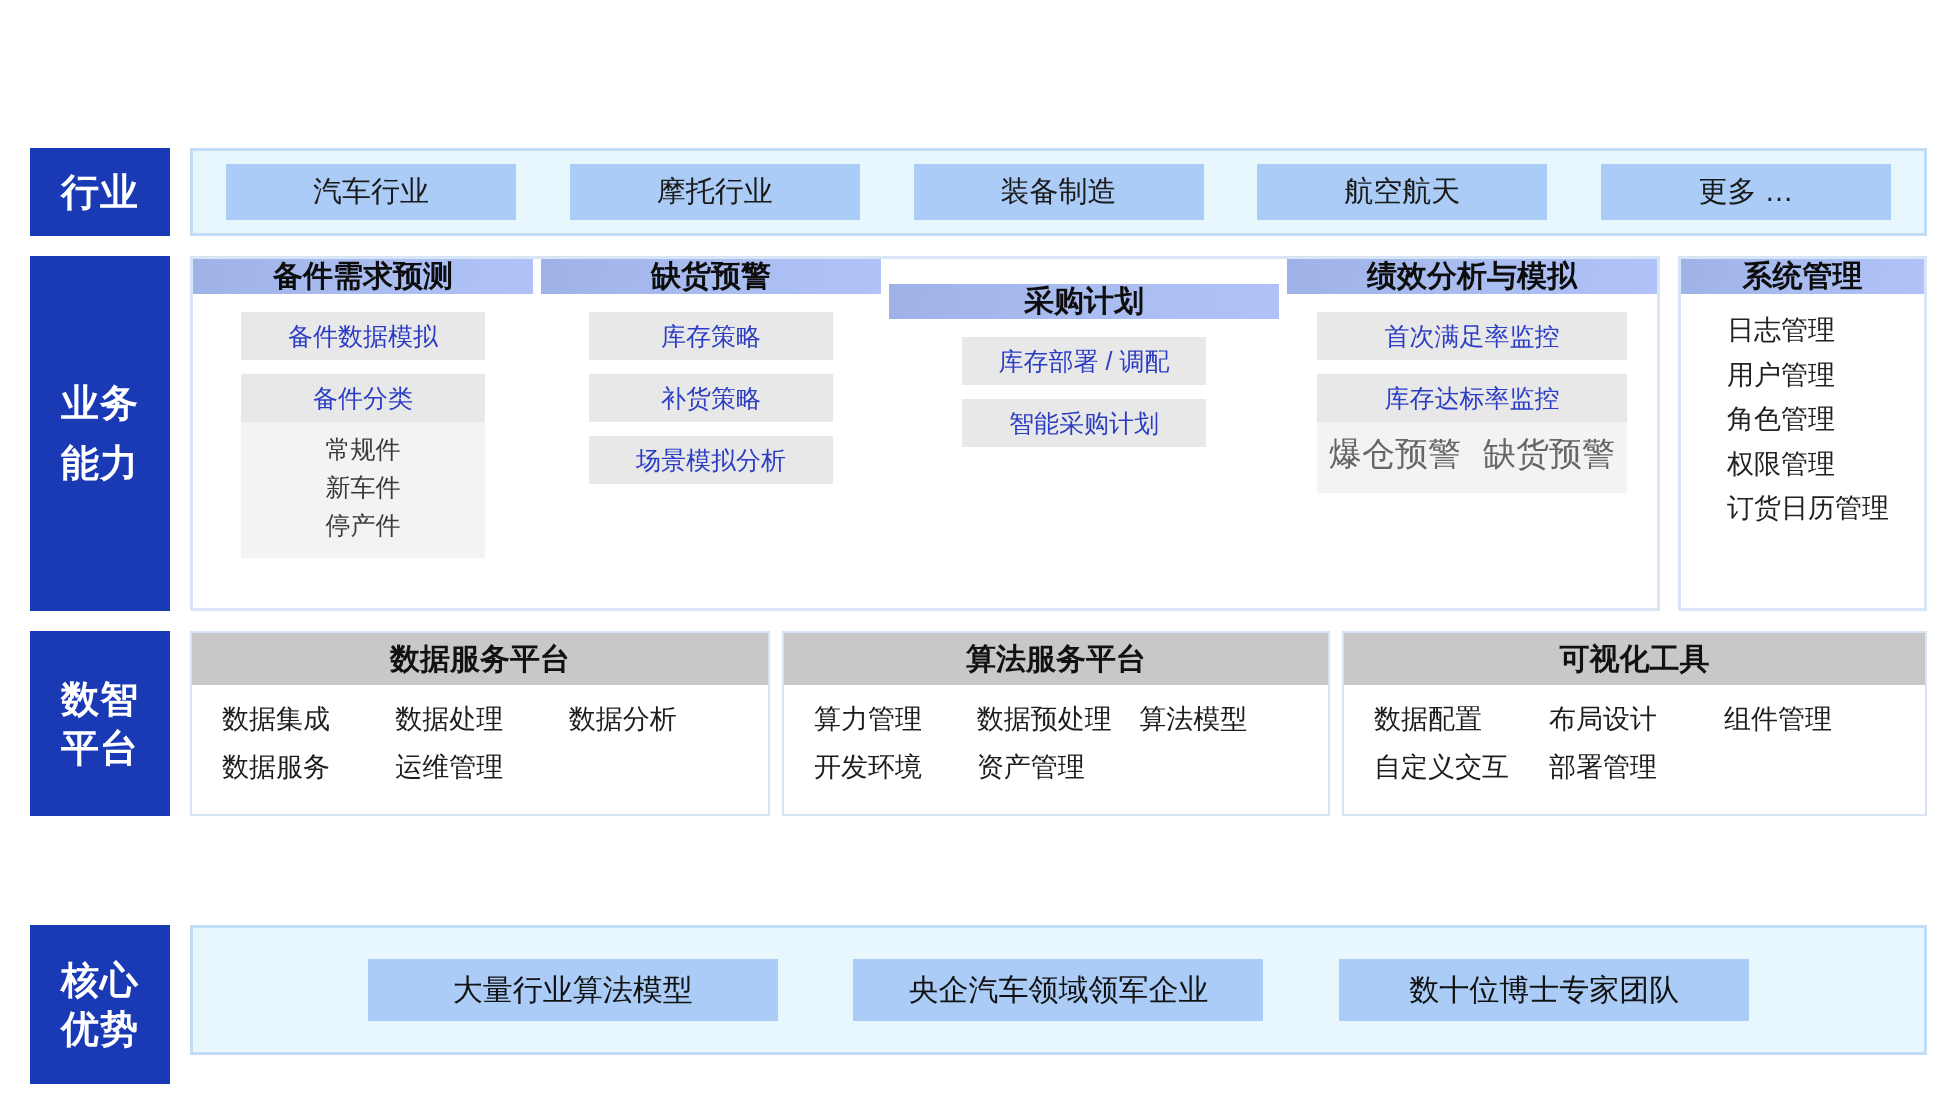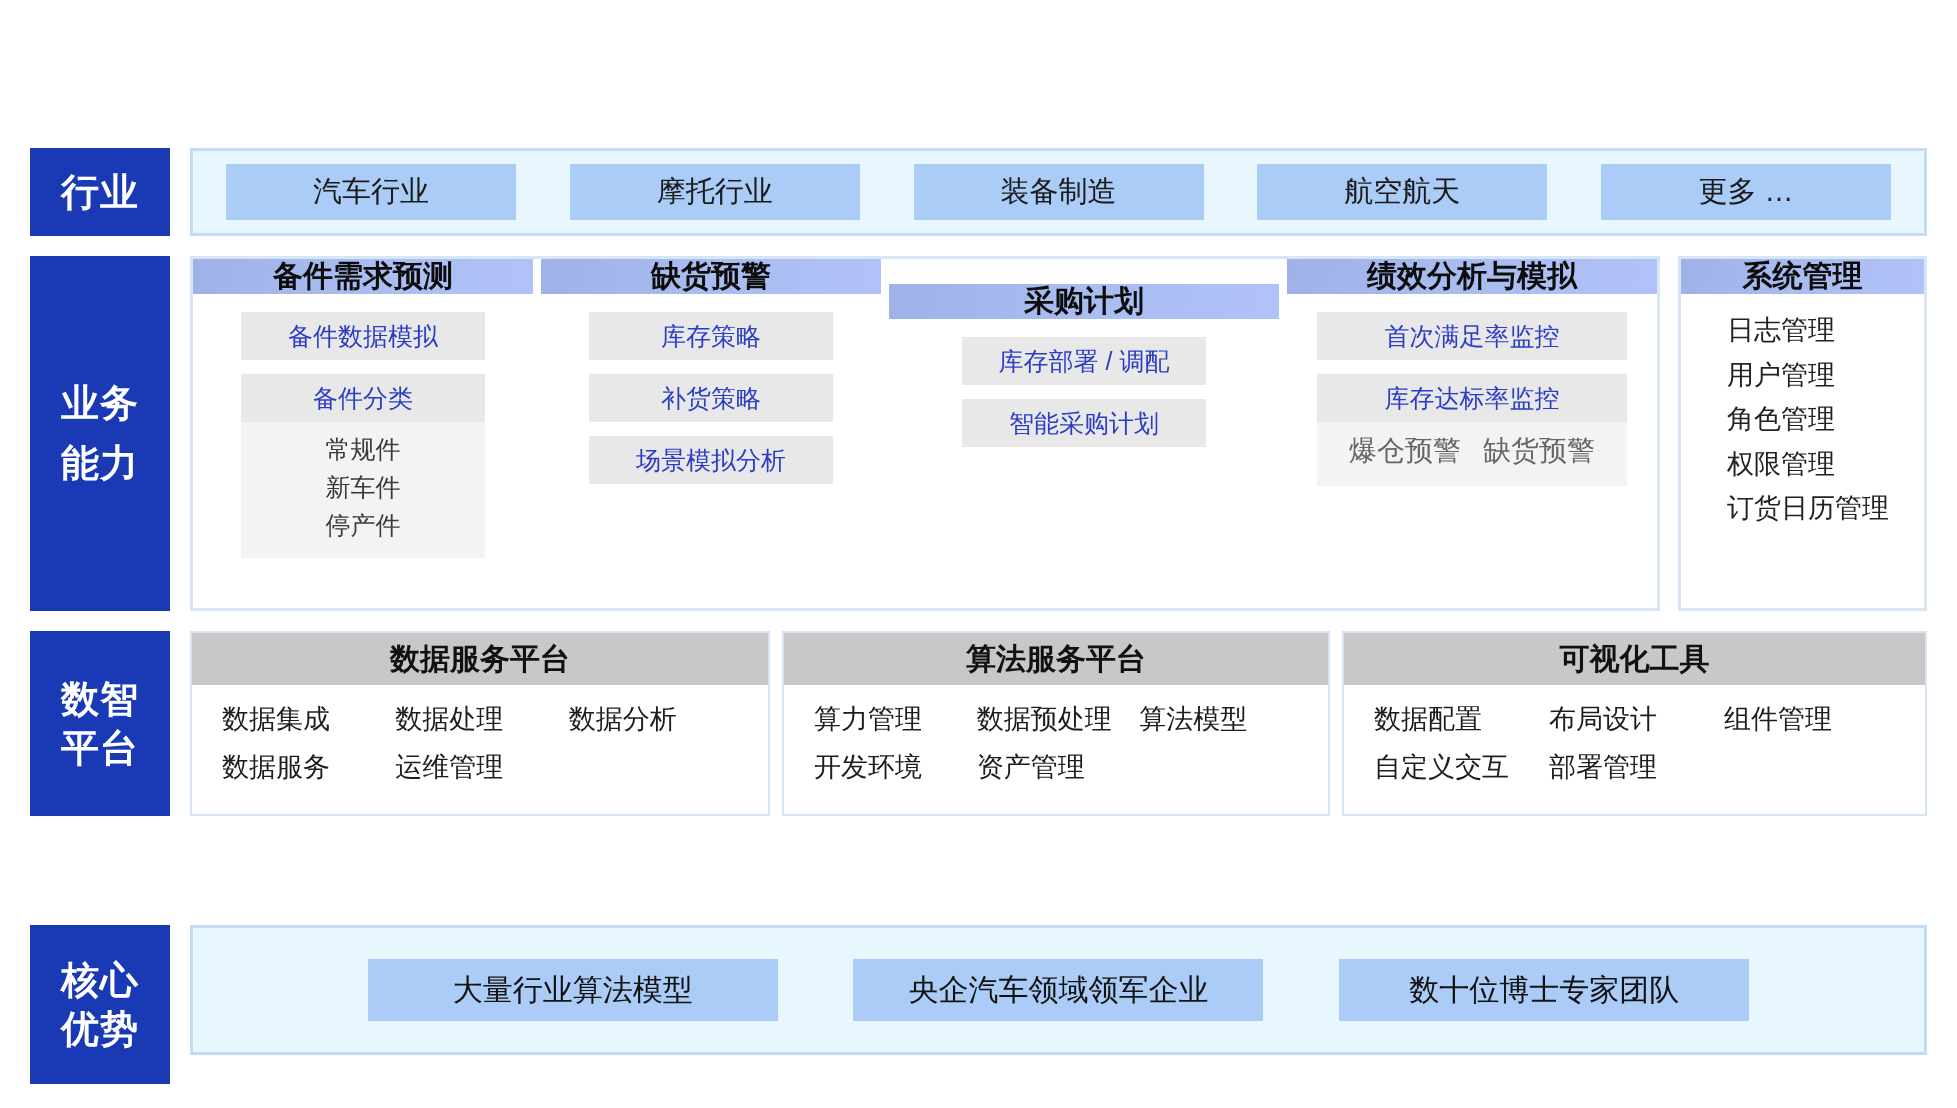--- a/index.html
+++ b/index.html
@@ -117,21 +117,21 @@
   }
   .cap-sub-inline {
     background: #f3f3f3;
     margin: -14px auto 0 auto;
     padding: 10px 0 16px 0;
     box-sizing: border-box;
     display: flex;
     align-items: center;
     justify-content: center;
     gap: 22px;
-    font-size: 28px;
+    font-size: 33px;
     color: #666;
   }
 
   
   .sys-list {
     padding: 14px 0 0 46px;
   }
   .sys-list .sys-item {
     font-size: 27px;
     color: #222;

